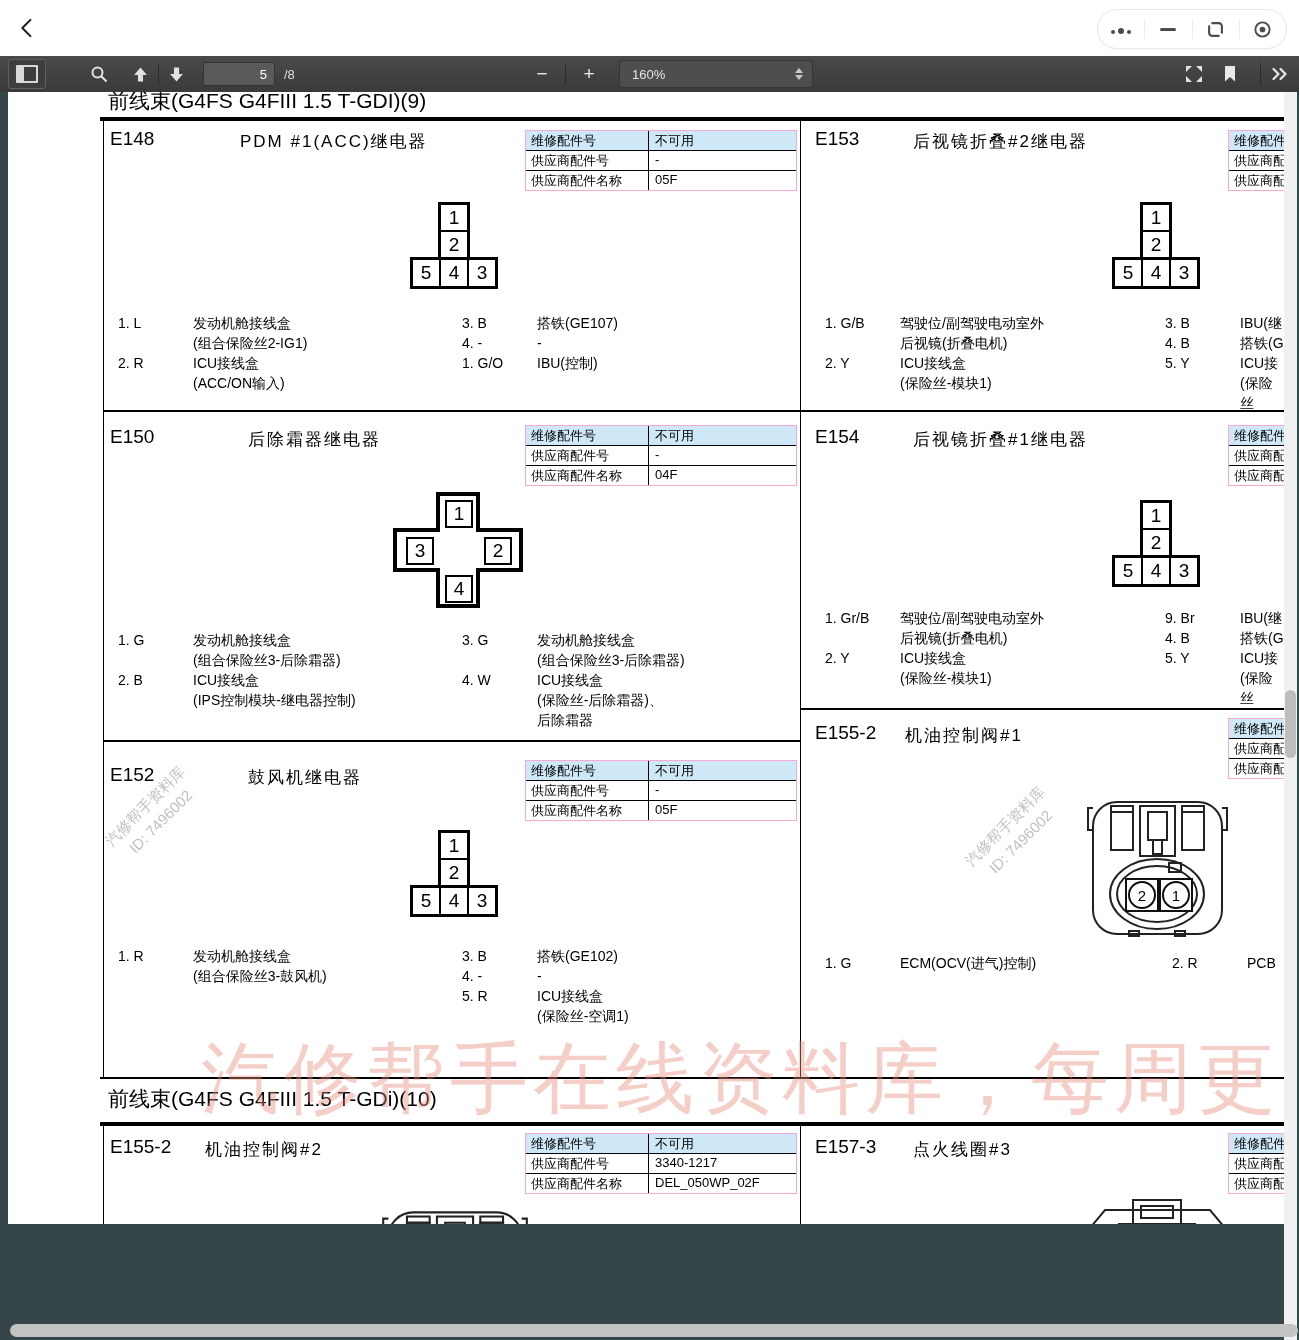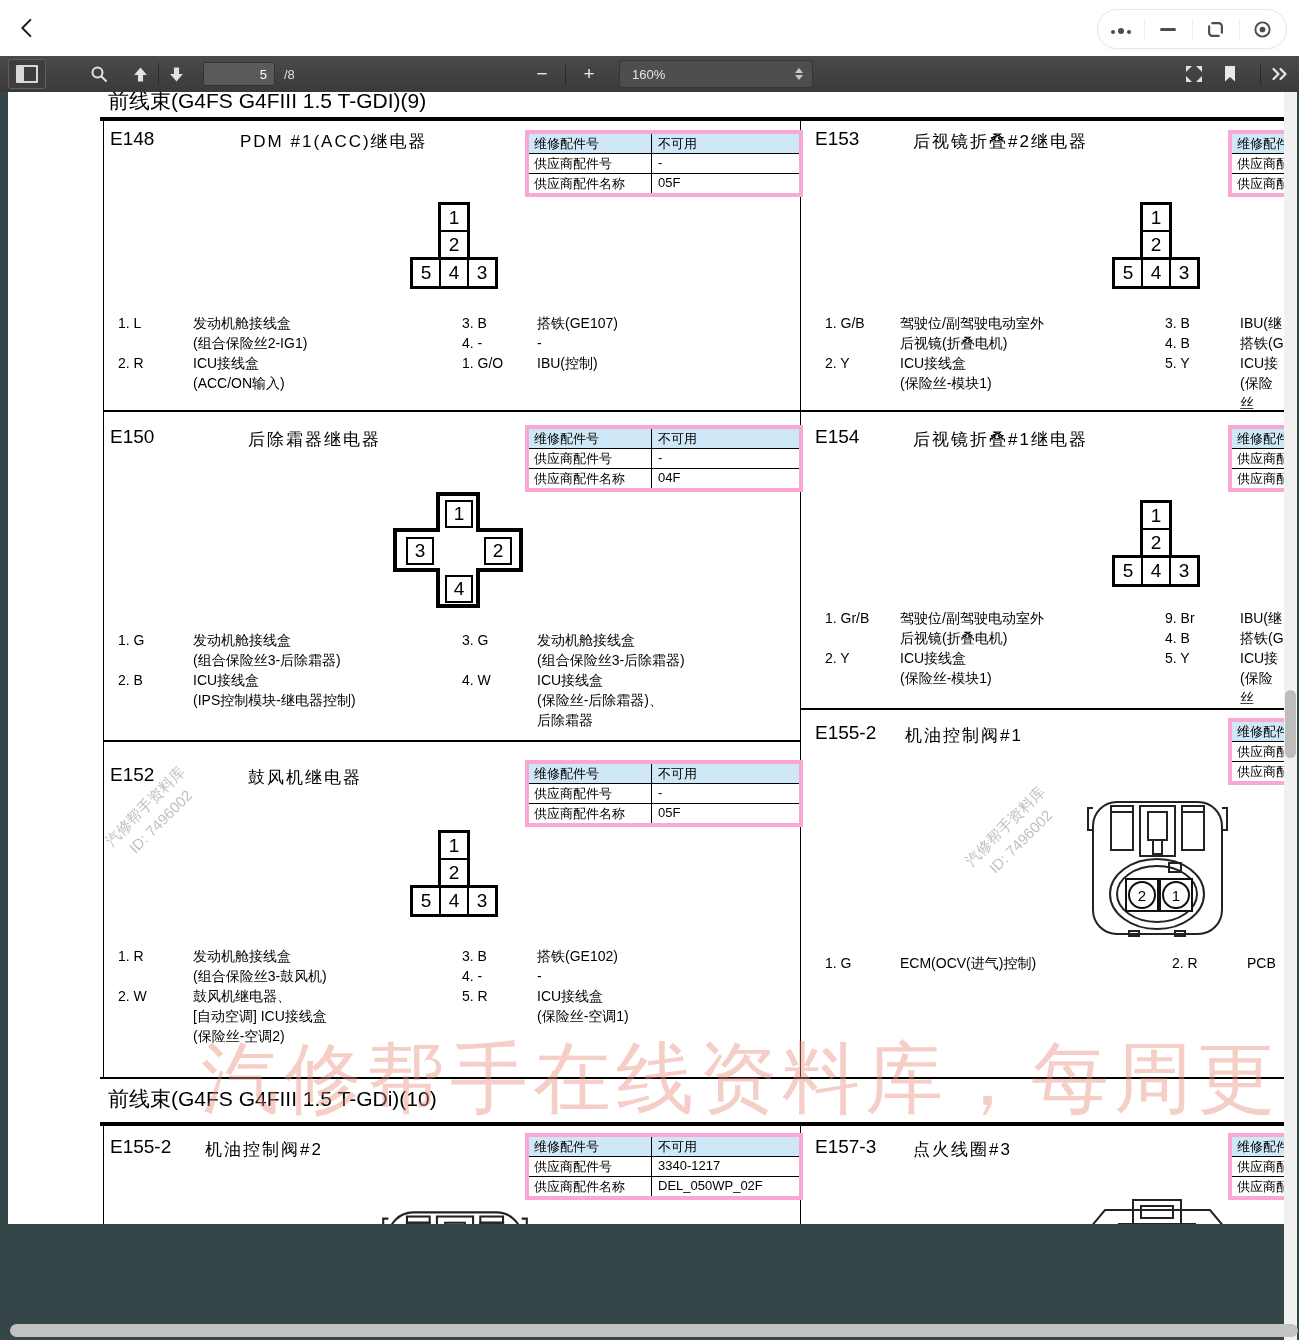--- a/index.html
+++ b/index.html
@@ -49,21 +49,21 @@
   .vthumb{position:absolute;left:1px;top:598px;width:11px;height:68px;background:#bdbdbd;border-radius:6px;}
   .edge-right{position:absolute;left:1297px;top:0;width:2px;height:1248px;background:#31484a;}
   .hthumb{position:absolute;left:10px;top:1232px;width:1288px;height:13px;background:#c3c3c3;border-radius:7px;z-index:9;}
 
   
   .hl,.vl{position:absolute;background:#000;}
   .secheader{position:absolute;font-size:21px;color:#000;white-space:nowrap;}
   .eid{position:absolute;font-size:19px;color:#000;}
   .etitle{position:absolute;font-size:17px;color:#000;letter-spacing:2px;white-space:nowrap;}
 
-  .ptable{position:absolute;width:270px;border:4px solid #f9a8d4;font-size:13px;color:#000;background:#fff;}
+  .ptable{position:absolute;width:270px;border:1px solid #f9a8d4;font-size:13px;color:#000;background:#fff;}
   .tr{display:flex;height:19px;border-bottom:1px solid #000;}
   .tr:last-child{border-bottom:none;}
   .tr.hd{background:#cfe8f7;}
   .tl{width:112px;border-right:1px solid #000;padding:1px 5px;overflow:hidden;white-space:nowrap;}
   .tv{flex:1;padding:1px 6px;overflow:hidden;white-space:nowrap;}
 
   .pins{position:absolute;font-size:14px;line-height:20px;color:#000;}
   .pin{display:flex;}
   .pl{width:75px;flex:none;}
   .pd{white-space:pre-line;}
@@ -332,26 +332,20 @@
           <div class="tcell">5</div>
           <div class="tcell">4</div>
           <div class="tcell">3</div>
         </div>
       </div>
       <div class="pins" style="left:110px;top:854px;">
         <div class="pin">
             <span class="pl">1. R</span>
             <span class="pd">发动机舱接线盒
 (组合保险丝3-鼓风机)</span>
-          </div>
-        <div class="pin">
-            <span class="pl">2. W</span>
-            <span class="pd">鼓风机继电器、
-[自动空调] ICU接线盒
-(保险丝-空调2)</span>
           </div>
       </div>
       <div class="pins" style="left:454px;top:854px;">
         <div class="pin">
             <span class="pl">3. B</span>
             <span class="pd">搭铁(GE102)</span>
           </div>
         <div class="pin">
             <span class="pl">4. -</span>
             <span class="pd">-</span>

